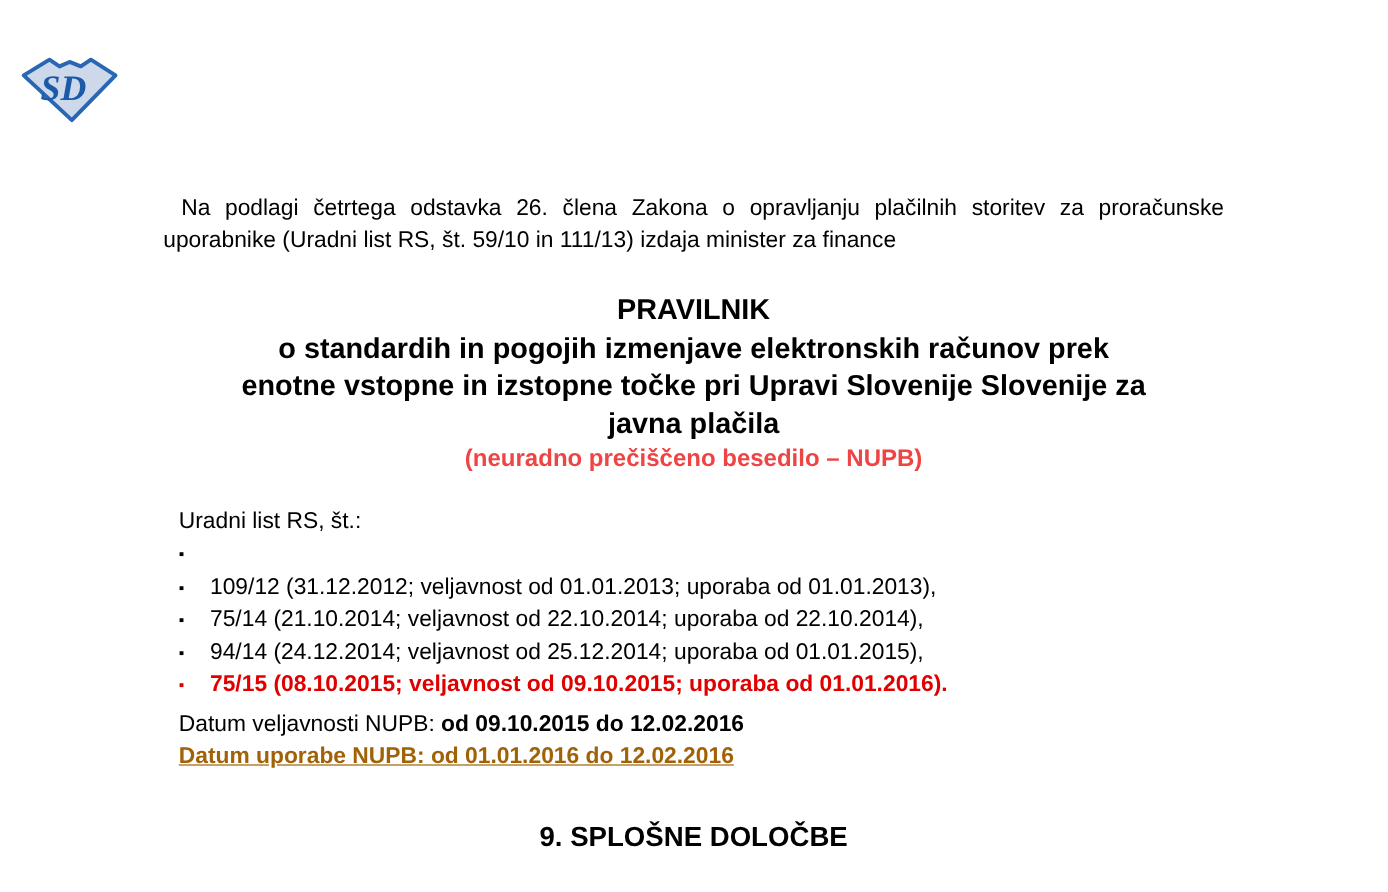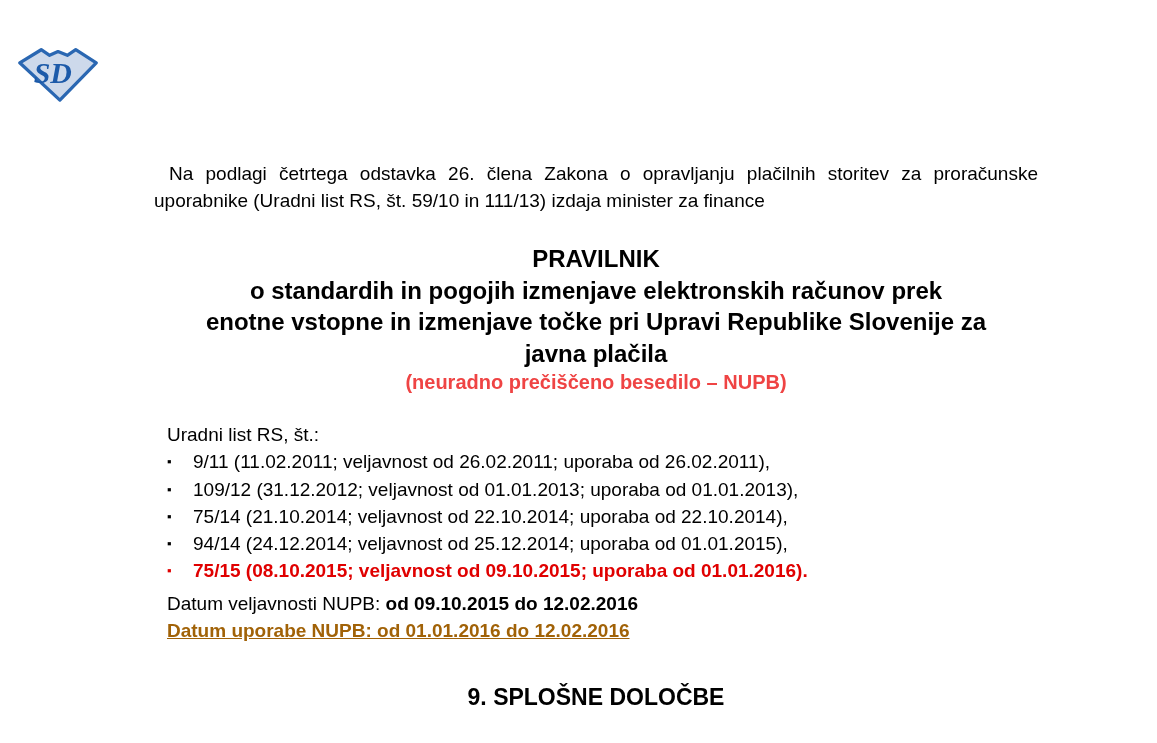--- a/index.html
+++ b/index.html
@@ -20,21 +20,21 @@
   }
   .logo {
     position: absolute;
     left: 16px;
     top: 44px;
     width: 84px;
     height: 60px;
   }
   .content {
     position: absolute;
-    left: 154px;
+    left: 136px;
     top: 160px;
     width: 884px;
   }
   .intro {
     font-size: 19px;
     line-height: 27px;
     text-align: justify;
     text-indent: 15px;
   }
   .title-block {
@@ -97,32 +97,31 @@
     <text x="19" y="42" font-size="32" font-weight="bold" font-style="italic" fill="#1c5aa9" font-family="&quot;Liberation Serif&quot;, serif">SD</text>
   </svg>
 
   <div class="content">
 
     <p class="intro" style="margin:0">Na podlagi četrtega odstavka 26. člena Zakona o opravljanju plačilnih storitev za proračunske uporabnike (Uradni list RS, št. 59/10 in 111/13) izdaja minister za finance</p>
 
     <div class="title-block">
       <div>PRAVILNIK</div>
       <div>o standardih in pogojih izmenjave elektronskih računov prek</div>
-      <div>enotne vstopne in izmenjave točke pri Upravi Republike Slovenije za</div>
+      <div>enotne vstopne in izstopne točke pri Upravi Slovenije Slovenije za</div>
       <div>javna plačila</div>
     </div>
 
     <div class="subtitle-red">(neuradno prečiščeno besedilo – NUPB)</div>
 
     <div class="gazette">
       <div>Uradni list RS, št.:</div>
 
       <div class="list-item">
         <span class="bullet">▪</span>
-        <span>9/11 (11.02.2011; veljavnost od 26.02.2011; uporaba od 26.02.2011),</span>
       </div>
       <div class="list-item">
         <span class="bullet">▪</span>
         <span>109/12 (31.12.2012; veljavnost od 01.01.2013; uporaba od 01.01.2013),</span>
       </div>
       <div class="list-item">
         <span class="bullet">▪</span>
         <span>75/14 (21.10.2014; veljavnost od 22.10.2014; uporaba od 22.10.2014),</span>
       </div>
       <div class="list-item">

